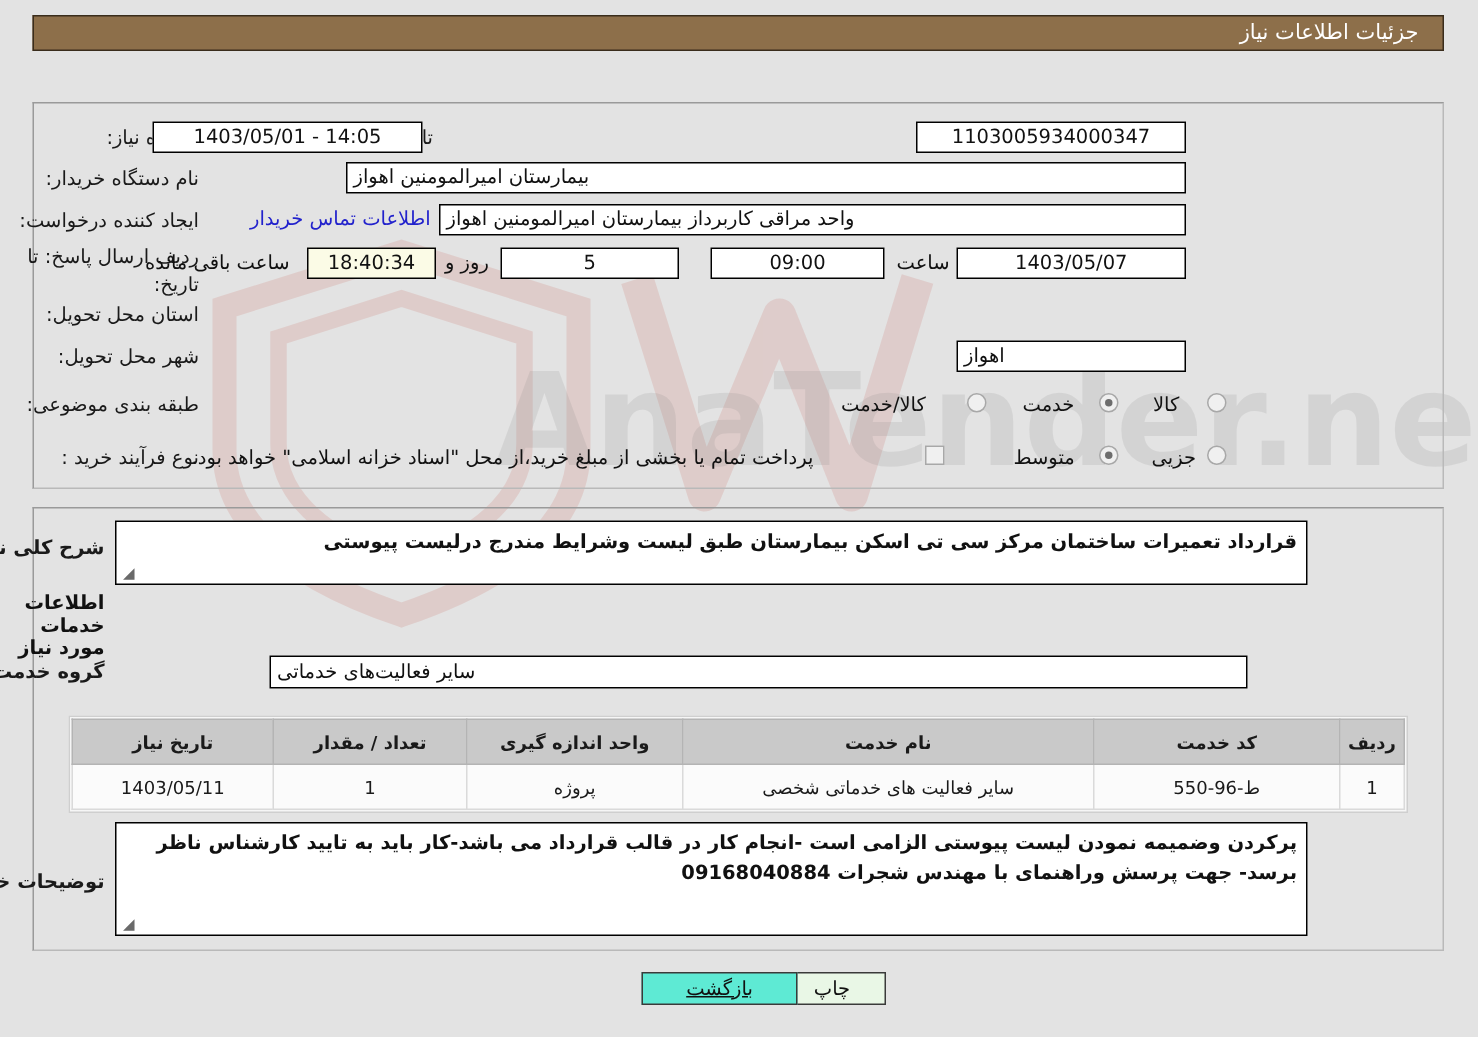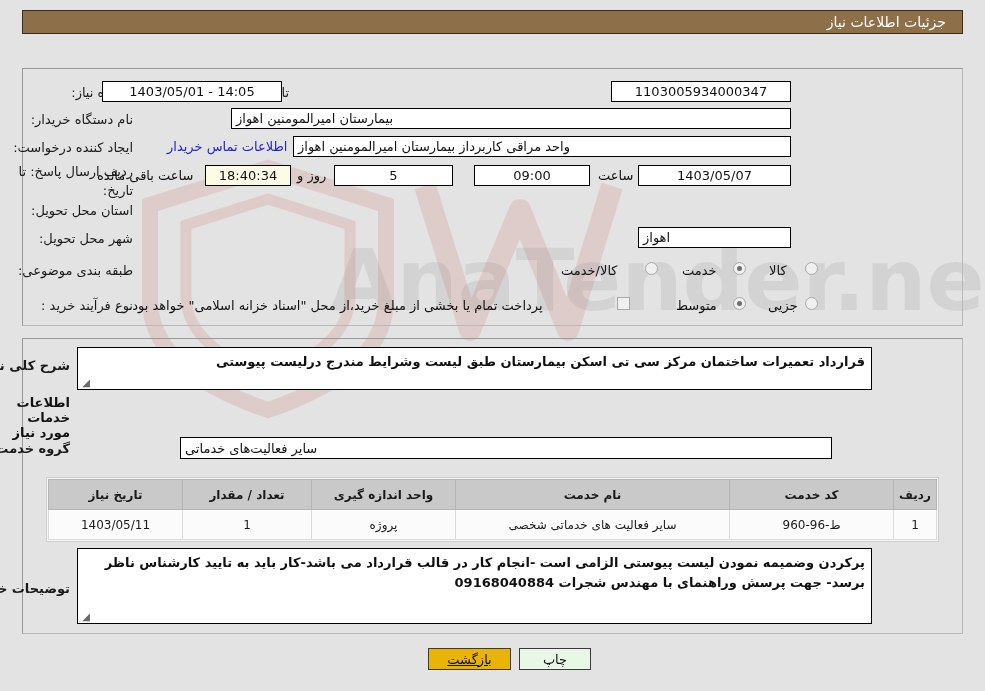--- a/index.html
+++ b/index.html
@@ -211,21 +211,21 @@
     border: 1px solid #3a3a3a;
     font-size: 13px;
     display: flex;
     align-items: center;
     justify-content: center;
     cursor: pointer;
     z-index: 3;
     color: #111111;
   }
   #btn-print { left: 519px; top: 648px; width: 72px; background: #e9f7e6; }
-  #btn-back  { left: 428px; top: 648px; width: 83px; background: #eab308; text-decoration: underline; }
+  #btn-back  { left: 428px; top: 648px; width: 104px; background: #5eead4; text-decoration: underline; }
 </style>
 </head>
 <body>
 
 <div id="page">
 
   <svg class="watermark" viewBox="0 0 985 691">
     <g opacity="0.13">
       <path d="M150 205 L268 168 L386 205 L386 300 Q386 370 268 410 Q150 370 150 300 Z" fill="none" stroke="#c0392b" stroke-width="16"></path>
       <path d="M186 225 L268 199 L350 225 L350 296 Q350 346 268 376 Q186 346 186 296 Z" fill="none" stroke="#c0392b" stroke-width="11"></path>
@@ -313,21 +313,21 @@
           <th style="width:155px;">کد خدمت</th>
           <th>نام خدمت</th>
           <th style="width:135px;">واحد اندازه گیری</th>
           <th style="width:120px;">تعداد / مقدار</th>
           <th style="width:125px;">تاریخ نیاز</th>
         </tr>
       </thead>
       <tbody>
         <tr>
           <td>1</td>
-          <td>ط-96-960</td>
+          <td>ط-96-550</td>
           <td>سایر فعالیت های خدماتی شخصی</td>
           <td>پروژه</td>
           <td>1</td>
           <td>1403/05/11</td>
         </tr>
       </tbody>
     </table>
   </div>
 
   <div class="lbl lbl-bold" style="right:915px; top:581px;">توضیحات خریدار:</div>

